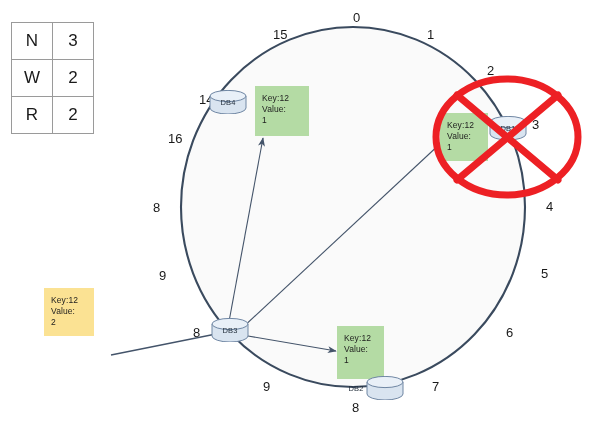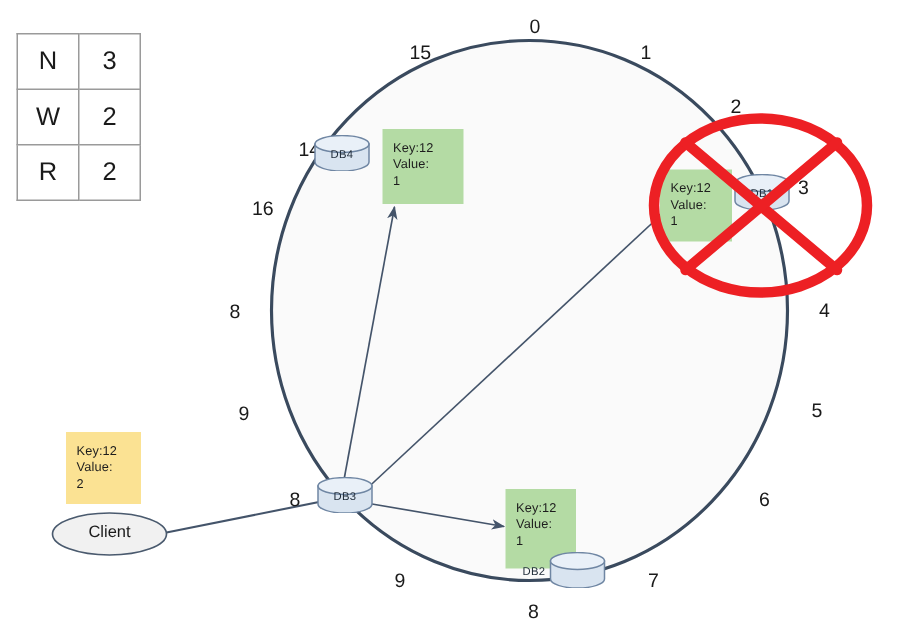--- a/index.html
+++ b/index.html
@@ -201,34 +201,28 @@
   </div>
 
   <div class="dbnode" style="left:211px; top:318px;border-radius:9px;">
     <svg viewBox="0 0 38 24" style="width:38px;height:24px;">
       <path d="M1,6 L1,18 A18,6 0 0 0 37,18 L37,6 Z" fill="#d9e4f0" stroke="#6f86a3" stroke-width="1"></path>
       <ellipse cx="19" cy="6" rx="18" ry="5.6" fill="#e9f0f8" stroke="#6f86a3" stroke-width="1"></ellipse>
     </svg>
     <span class="label">DB3</span>
   </div>
 
-  <div class="dbnode" style="left:337px; top:368px;padding-left:29px;">
+  <div class="dbnode" style="left:337px; top:376px;padding-left:29px;">
     <svg viewBox="0 0 38 24" style="width:38px;height:24px;">
       <path d="M1,6 L1,18 A18,6 0 0 0 37,18 L37,6 Z" fill="#d9e4f0" stroke="#6f86a3" stroke-width="1"></path>
       <ellipse cx="19" cy="6" rx="18" ry="5.6" fill="#e9f0f8" stroke="#6f86a3" stroke-width="1"></ellipse>
     </svg>
     <span class="label">DB2</span>
   </div>
 
-  <div id="client-node">
-    <svg viewBox="0 0 78 30" style="width:78px;height:30px;">
-      <ellipse cx="39" cy="15" rx="38" ry="14" fill="#f1f1f1" stroke="#4a5a6e" stroke-width="1.1"></ellipse>
-    </svg>
-    <span class="label">Client</span>
-  </div>
 
   <svg class="layer" viewBox="0 0 600 425">
     <g stroke="#ed2024" stroke-width="7" fill="none" stroke-linecap="round">
       <ellipse cx="507" cy="137" rx="71" ry="58"></ellipse>
       <line x1="457" y1="95" x2="558" y2="180"></line>
       <line x1="558" y1="95" x2="457" y2="180"></line>
     </g>
   </svg>
 
 </div>

